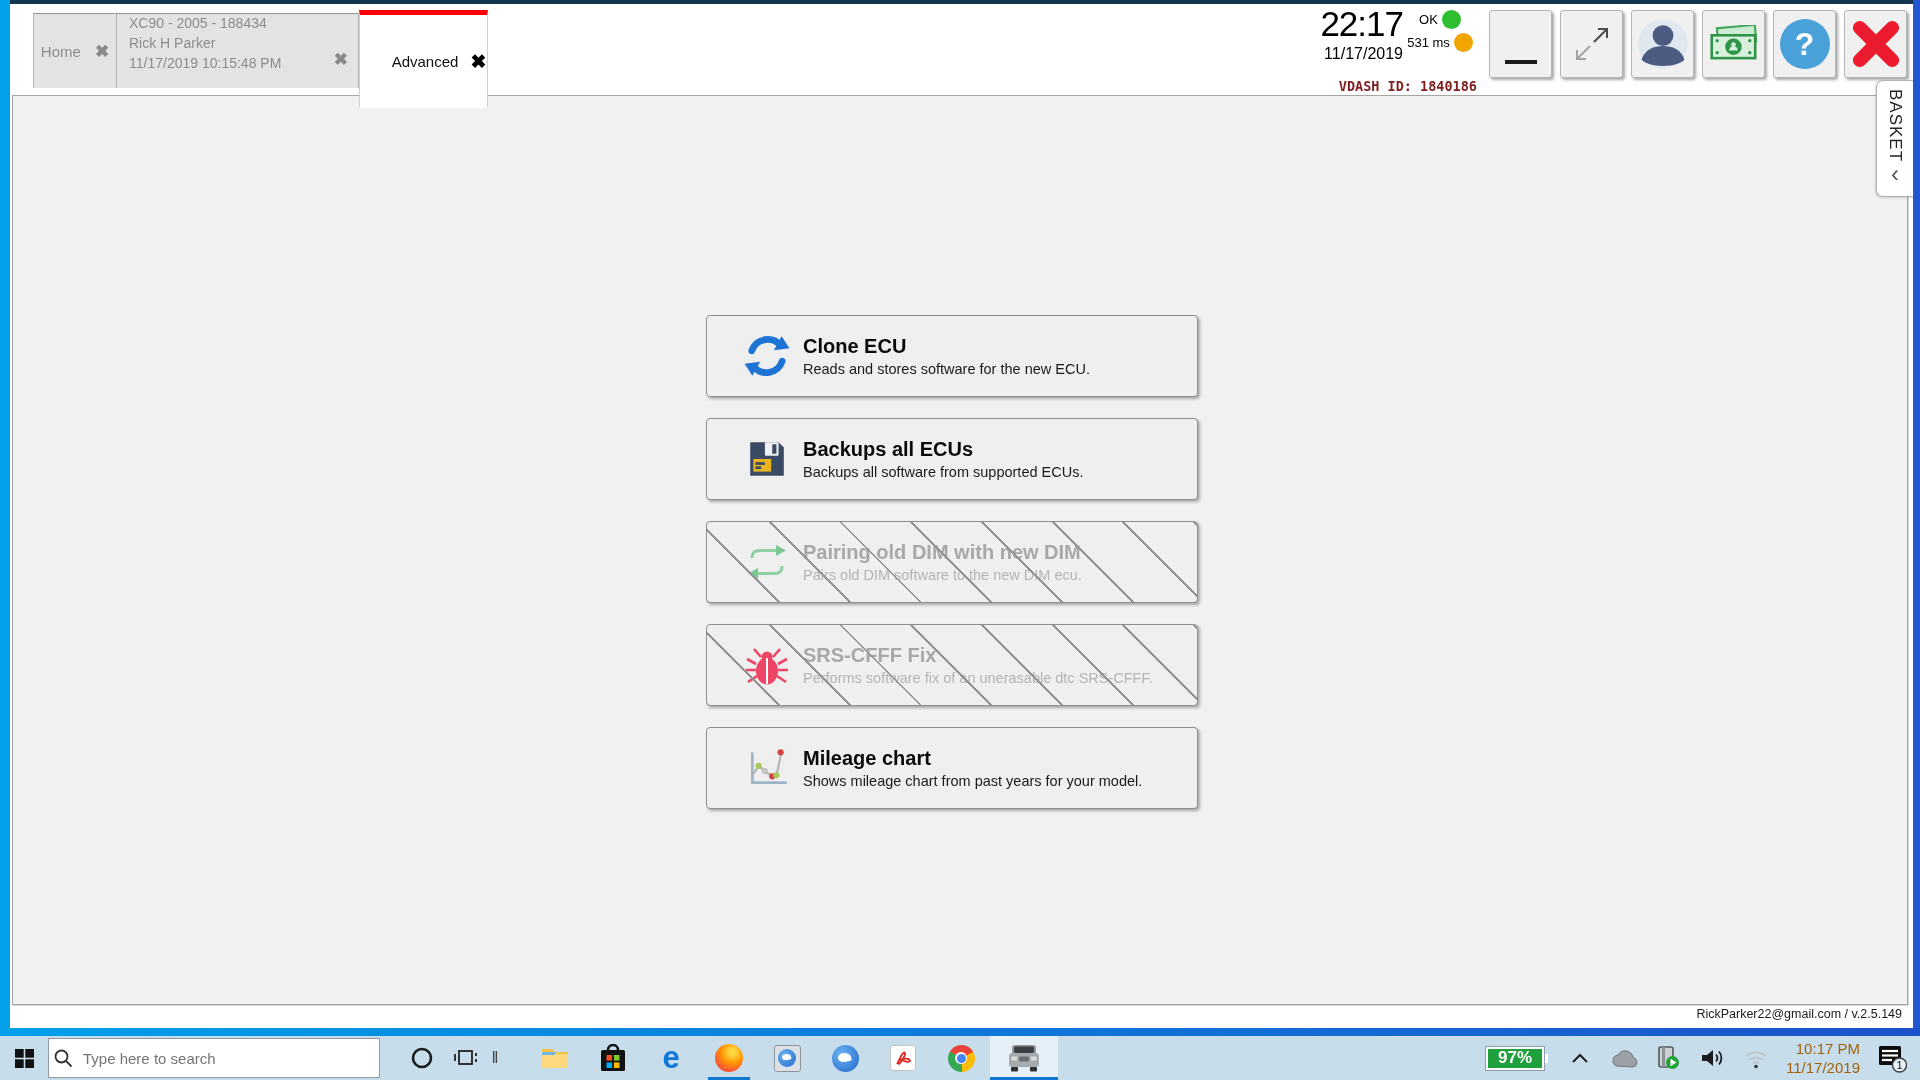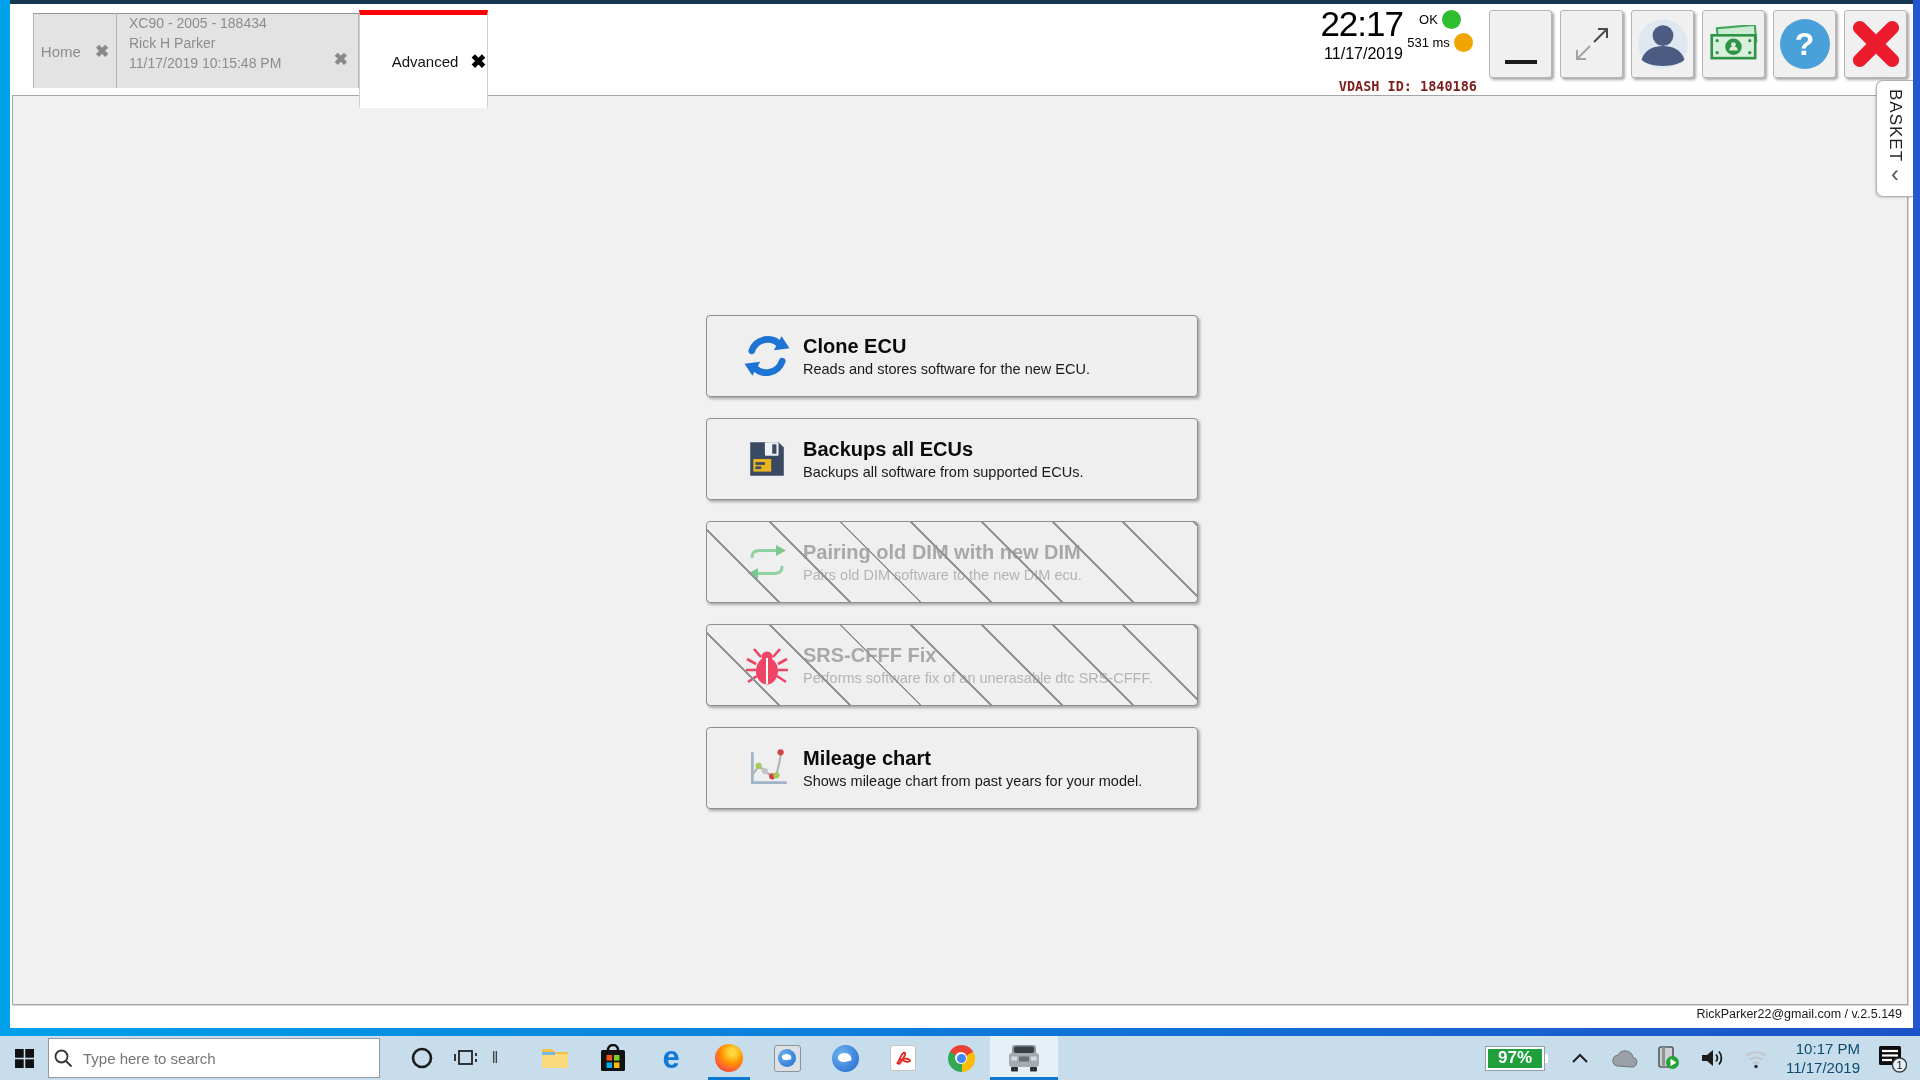--- a/index.html
+++ b/index.html
@@ -105,21 +105,21 @@
             display:flex; align-items:center; justify-content:center;}
   .chrome .ring { width:12px; height:12px; border-radius:50%; background:#fff; display:flex; align-items:center; justify-content:center;}
   .chrome .core { width:9px; height:9px; border-radius:50%; background:#4285f4; }
   .edge-e { font-size:31px; font-weight:bold; color:#1079d8; line-height:30px; }
 
   .tb-tray { margin-left:auto; display:flex; align-items:center; height:44px; }
   .battery { width:58px; height:23px; background:#1fa03c; border:2px solid #fff; outline:1px solid #8fa0ac;
              color:#fff; font-size:17px; font-weight:bold; display:flex; align-items:center; justify-content:center;
              position:relative; margin-right:14px; cursor:pointer;}
   .battery::after { content:""; position:absolute; right:-6px; top:5px; width:3px; height:9px; background:#fff; }
-  .tray-clock { text-align:right; font-size:15px; color:#0c4a6e; line-height:19px; margin:0 10px 0 8px; cursor:pointer;}
+  .tray-clock { text-align:right; font-size:15px; color:#a16207; line-height:19px; margin:0 10px 0 8px; cursor:pointer;}
 
   svg { display:block; }
 </style>
 </head>
 <body>
 
 <div class="screen">
 
   <div class="win">
     <div class="wb-top"></div>

